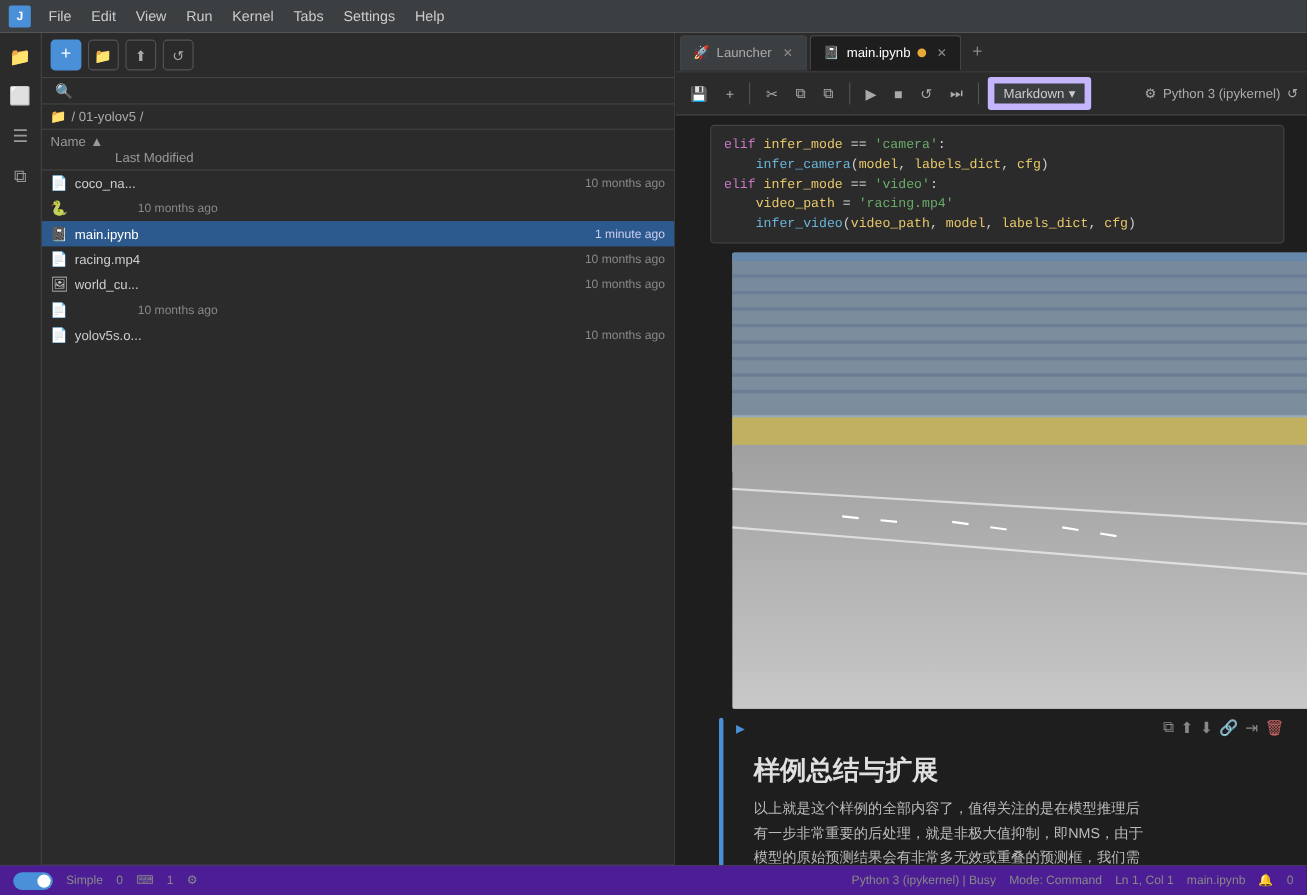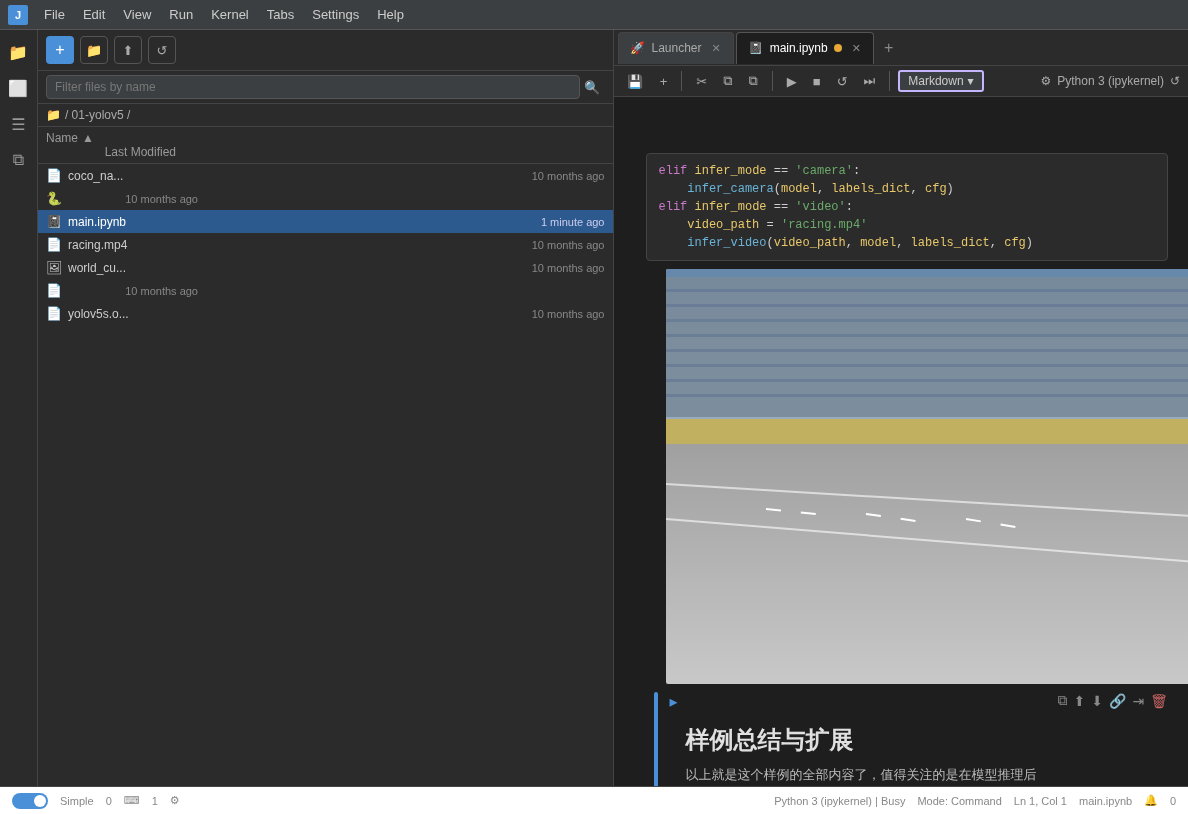--- a/index.html
+++ b/index.html
@@ -205,21 +205,21 @@
       cursor: pointer;
       padding: 2px 6px;
       font-size: 13px;
       border-radius: 3px;
       display: flex; align-items: center; gap: 4px;
     }
     .jt-sep { width: 1px; height: 20px; background: #555; margin: 0 4px; }
     .dropdown-btn {
       display: flex; align-items: center; gap: 4px;
       background: #3c3f41;
-      border: 2px solid #c4b5fd;
+      border: 6px solid #c4b5fd;
       color: #ccc;
       padding: 2px 8px;
       border-radius: 3px;
       cursor: pointer;
       font-size: 12px;
     }
     .kernel-info {
       margin-left: auto;
       display: flex; align-items: center; gap: 6px;
       font-size: 12px;
@@ -249,21 +249,20 @@
     .code-content {
       background: #2b2b2b;
       border: 1px solid #444;
       border-radius: 4px;
       padding: 8px 12px;
       font-family: 'Courier New', monospace;
       font-size: 12px;
       line-height: 1.5;
       flex: 1;
       color: #ccc;
-      margin-top: 48px;
     }
 
     
     .image-cell {
       margin: 8px 0 8px 32px;
     }
     .section-title {
       font-size: 24px;
       font-weight: bold;
       color: #e0e0e0;
@@ -272,21 +271,21 @@
     }
     .section-text {
       font-size: 13px;
       color: #bbb;
       line-height: 1.7;
     }
 
     
     .status-bar {
       height: 28px;
-      background: #ffffff;
+      background: #4c1d95;
       border-top: 1px solid #444;
       display: flex;
       align-items: center;
       padding: 0 12px;
       font-size: 11px;
       color: #888;
       gap: 16px;
     }
     .status-left { display: flex; align-items: center; gap: 12px; }
     .status-right { margin-left: auto; display: flex; align-items: center; gap: 12px; }
@@ -347,21 +346,20 @@
   <div class="sidebar-main">
 
     <div class="sidebar-toolbar">
       <button class="toolbar-btn" title="New">+</button>
       <button class="toolbar-btn-small" title="New Folder">📁</button>
       <button class="toolbar-btn-small" title="Upload">⬆</button>
       <button class="toolbar-btn-small" title="Refresh">↺</button>
     </div>
 
     <div class="search-box">
-      <input class="search-input" type="text" placeholder="Filter files by name" style="">
       <button class="search-icon-btn">🔍</button>
     </div>
 
     <div class="breadcrumb">
       <span>📁</span>
       <span>/ 01-yolov5 /</span>
     </div>
 
     <div class="file-list-header">
       <div class="col-name">

